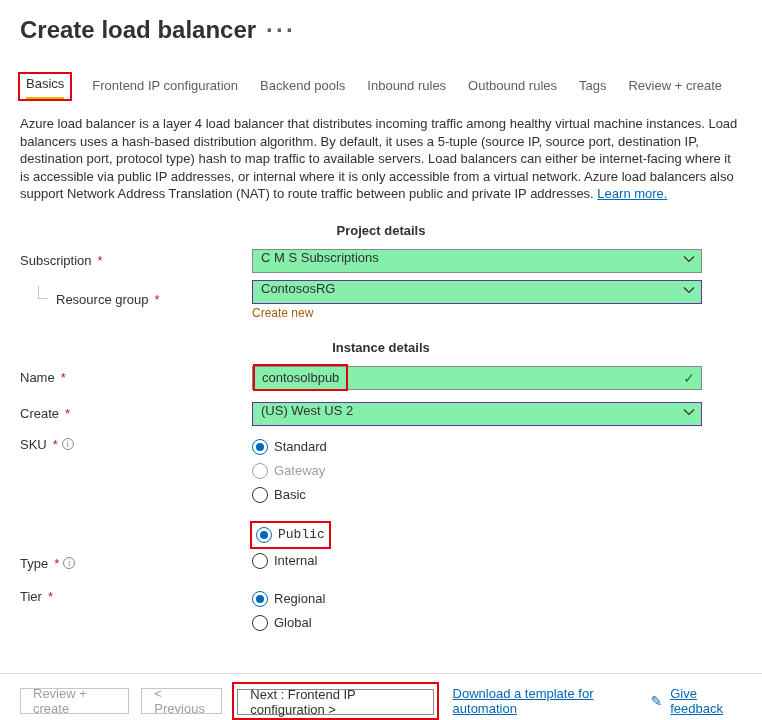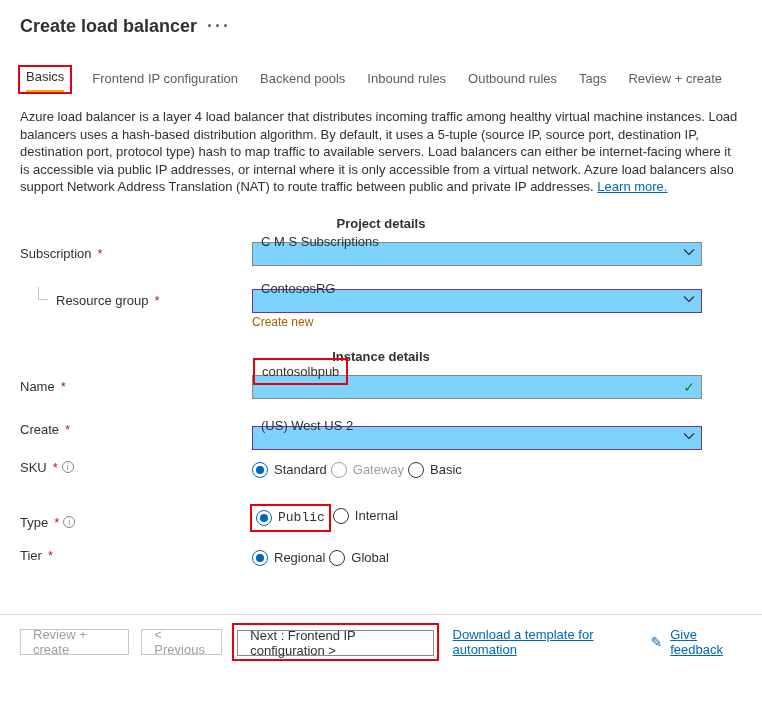--- a/index.html
+++ b/index.html
@@ -8,21 +8,21 @@
     font-family: "Segoe UI", Arial, sans-serif;
     font-size: 13px;
     color: #323130;
     width: 762px;
     background: #fff;
   }
   .page {
     padding: 16px 20px 0 20px;
   }
   h1 {
-    font-size: 18px;
+    font-size: 24px;
     font-weight: 600;
     margin: 0 0 4px 0;
     display: flex;
     align-items: center;
     gap: 10px;
   }
   .ellipsis { letter-spacing: 2px; color:#605e5c; }
   .tabs {
     display: flex;
     gap: 22px;
@@ -87,36 +87,36 @@
     display:inline-flex; align-items:center; justify-content:center;
     font-size:9px; color:#888; line-height:1;
   }
   .field-col { flex:1; max-width: 450px; }
   .select, .input {
     width: 100%;
     height: 24px;
     border: 1px solid #8a8886;
     padding: 0 26px 16px 8px;
     font-size: 13px;
-    background: #7dd3fc;
+    background: #86efac;
     position: relative;
     display: flex;
-    align-items: flex-end;
-  }
-  .select.purple { border-color: #6b2fa5; margin-top: 16px; }
+    align-items: flex-start;
+  }
+  .select.purple { border-color: #6b2fa5; }
   .chev, .check {
     position: absolute;
     right: 6px;
     top: 50%;
     transform: translateY(-50%);
   }
   .chev svg { width:12px; height:12px; }
   .check { color: #107c10; font-size: 14px; }
   .sublink { color:#a16207; font-size:12px; margin-top:2px; cursor:pointer; }
-  .radio-group { display:flex; gap:4px; }
+  .radio-group { display:flex; flex-direction:column; gap:4px; }
   .radio-item { display:flex; align-items:center; gap:6px; font-size:13px; height:20px; }
   .radio {
     width:16px; height:16px; border-radius:50%;
     border:1px solid #323130; display:inline-flex; align-items:center; justify-content:center;
     flex-shrink:0;
   }
   .radio.selected::after {
     content:""; width:8px; height:8px; border-radius:50%; background:#0067b8; display:block;
   }
   .radio.selected { border-color:#0067b8; }

